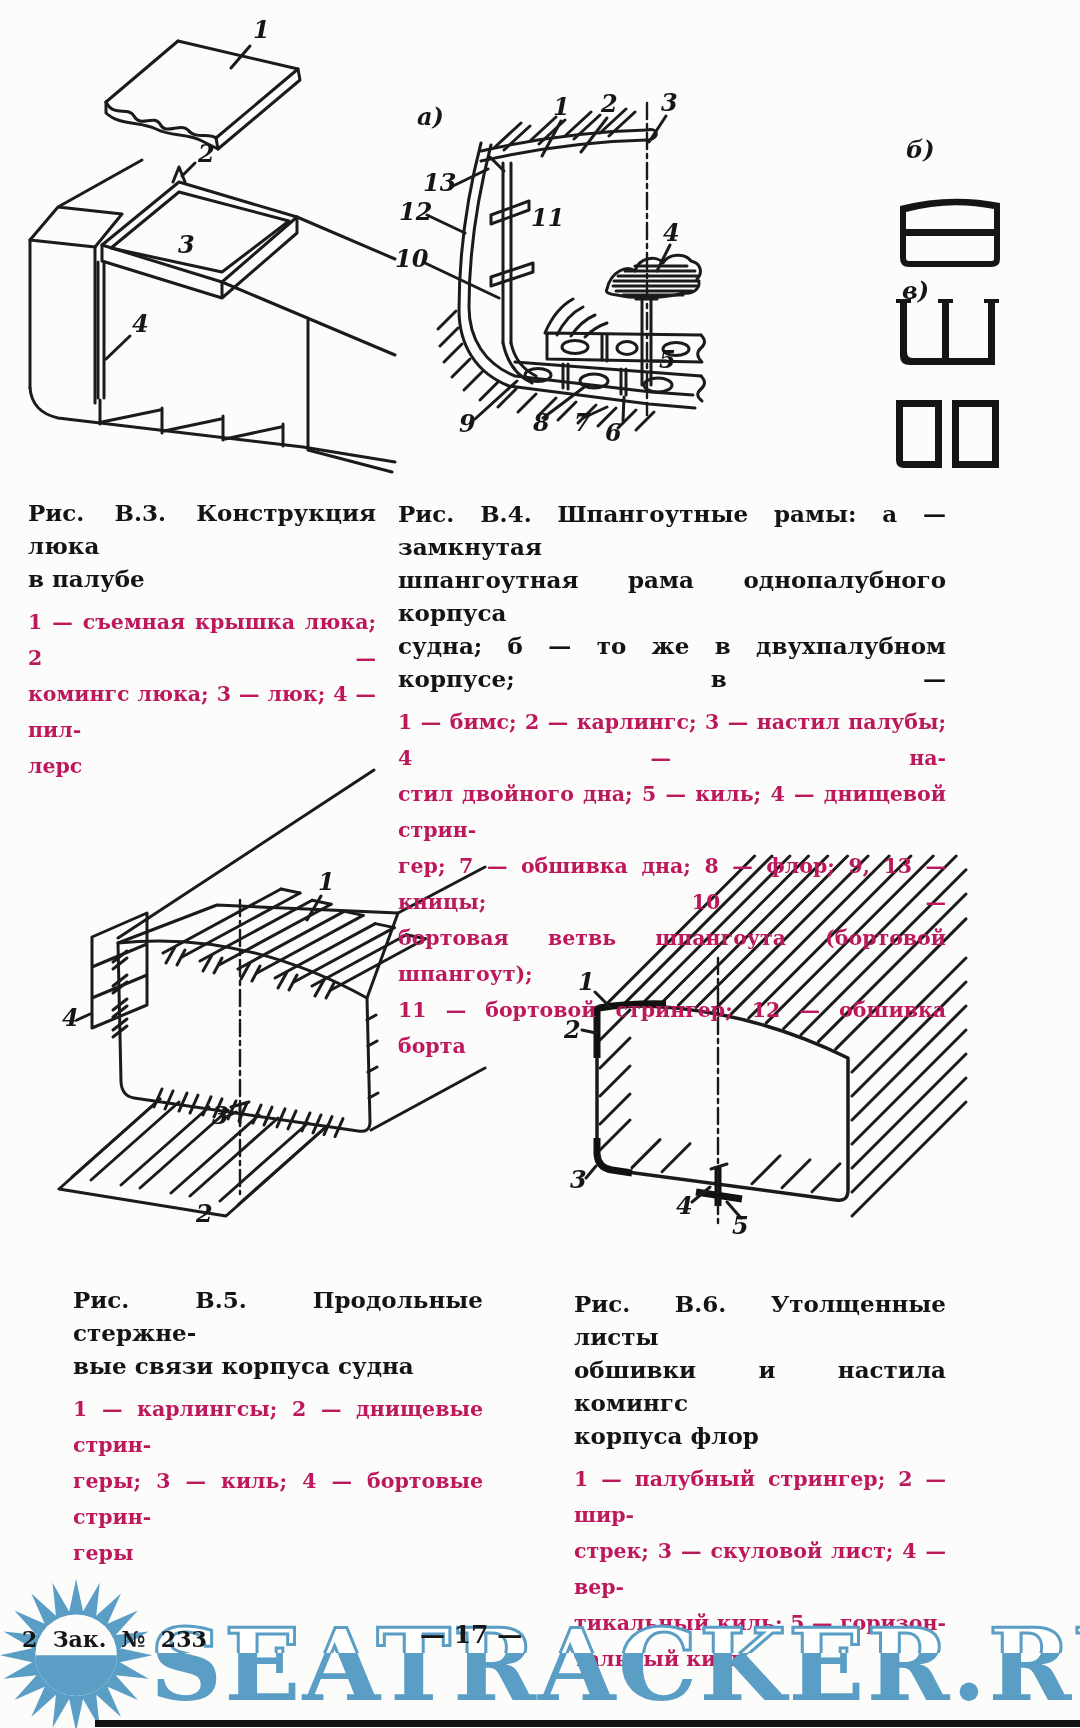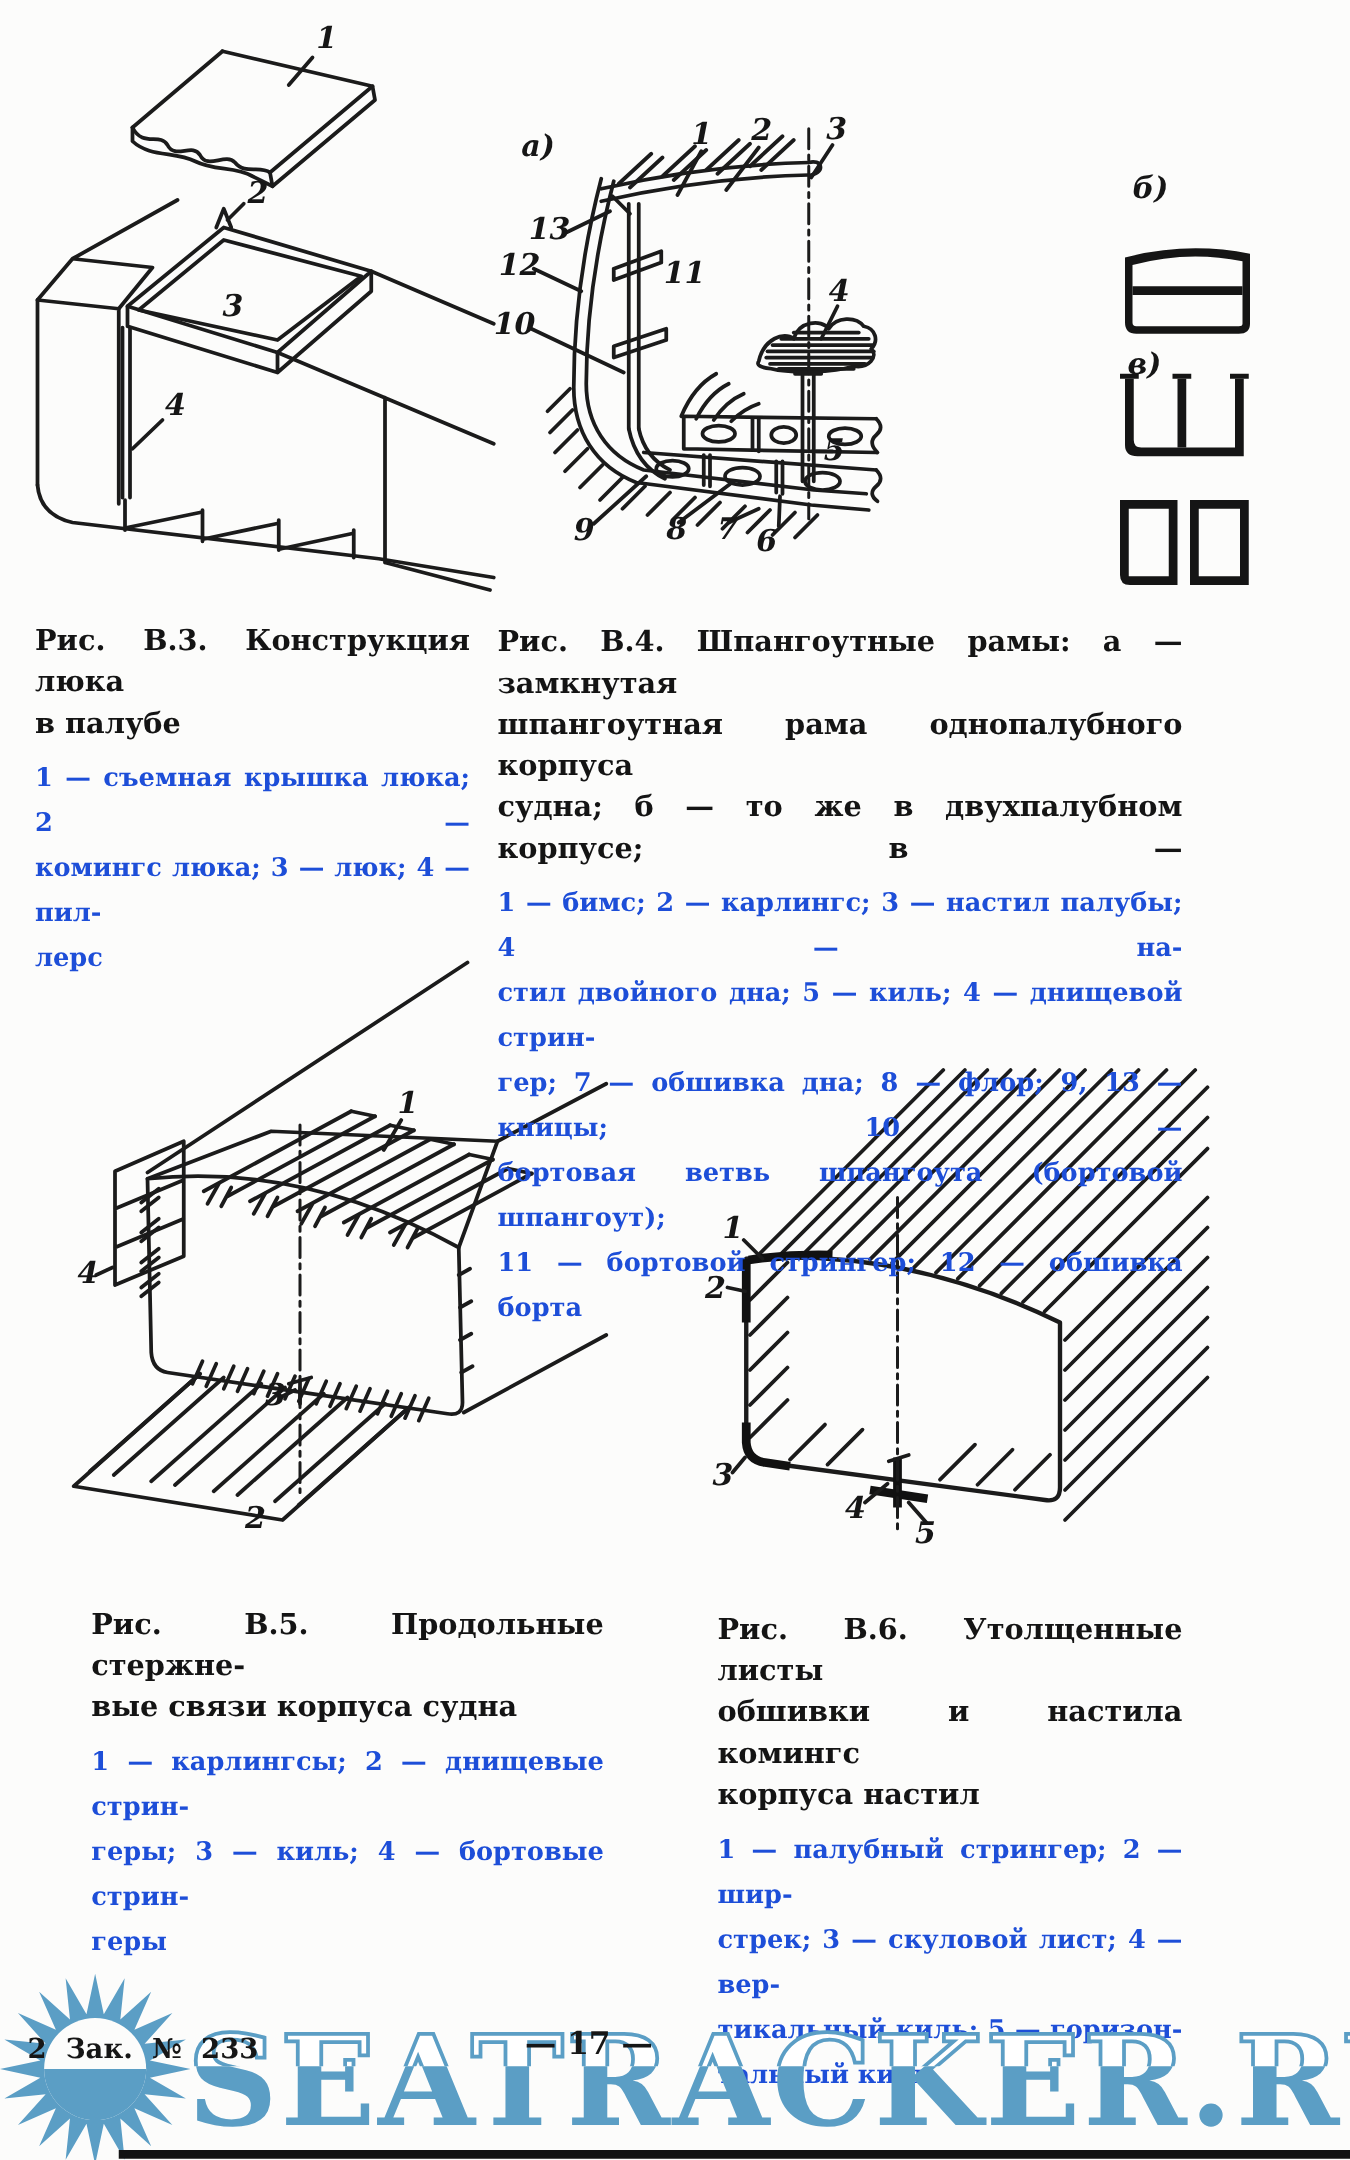--- a/index.html
+++ b/index.html
@@ -1,20 +1,20 @@
 <!DOCTYPE html>
 <html><head>
 <meta charset="utf-8">
 <style>
   html,body{margin:0;padding:0;background:#e8e8e8;}
   #page{position:relative;width:1080px;height:1728px;background:#fcfcfb;overflow:hidden;
         font-family:"DejaVu Serif",serif;color:#161616;}
   .txt{position:absolute;}
   .cap-line{font:bold 23px/33px "DejaVu Serif",serif;text-align:justify;text-align-last:justify;color:#141414;}
-  .leg-line{font:bold 20.5px/36px "DejaVu Serif",serif;text-align:justify;text-align-last:justify;color:#1d4ed8;}
+  .leg-line{font:bold 20.5px/36px "DejaVu Serif",serif;text-align:justify;text-align-last:justify;color:#be185d;}
   .last{text-align-last:left;}
   .leg{margin-top:9px;}
   svg.fig{position:absolute;overflow:visible;}
   .ln path, .ln line, .ln ellipse{fill:none;stroke:#1b1b1b;stroke-width:3;stroke-linecap:round;stroke-linejoin:round;}
   .thick path{fill:none;stroke:#111;stroke-width:7;stroke-linecap:butt;}
   path.cl{stroke-dasharray:16 5 4 5;stroke-width:2.4;}
   path.fillb{fill:#151515;stroke:none;}
   text.dlabel{font:italic bold 24px "DejaVu Serif",serif;fill:#161616;}
   .imprint{position:absolute;left:22px;top:1626px;font:bold 22px "DejaVu Serif",serif;white-space:pre;z-index:6;}
   .pageno{position:absolute;left:420px;top:1620px;font:bold 25px "DejaVu Serif",serif;white-space:pre;z-index:6;}
@@ -316,21 +316,21 @@
       <div class="leg-line">1 — карлингсы; 2 — днищевые стрин-</div>
       <div class="leg-line">геры; 3 — киль; 4 — бортовые стрин-</div>
       <div class="leg-line last">геры</div>
     </div>
   </div>
 
   <div class="txt" style="left:574px;top:1287px;width:372px">
     <div class="cap">
       <div class="cap-line">Рис. В.6. Утолщенные листы</div>
       <div class="cap-line">обшивки и настила комингс</div>
-      <div class="cap-line last">корпуса настил</div>
+      <div class="cap-line last">корпуса флор</div>
     </div>
     <div class="leg">
       <div class="leg-line">1 — палубный стрингер; 2 — шир-</div>
       <div class="leg-line">стрек; 3 — скуловой лист; 4 — вер-</div>
       <div class="leg-line">тикальный киль; 5 — горизон-</div>
       <div class="leg-line last">тальный киль</div>
     </div>
   </div>
 
   <svg id="sun" width="170" height="142" viewBox="0 0 170 160">

